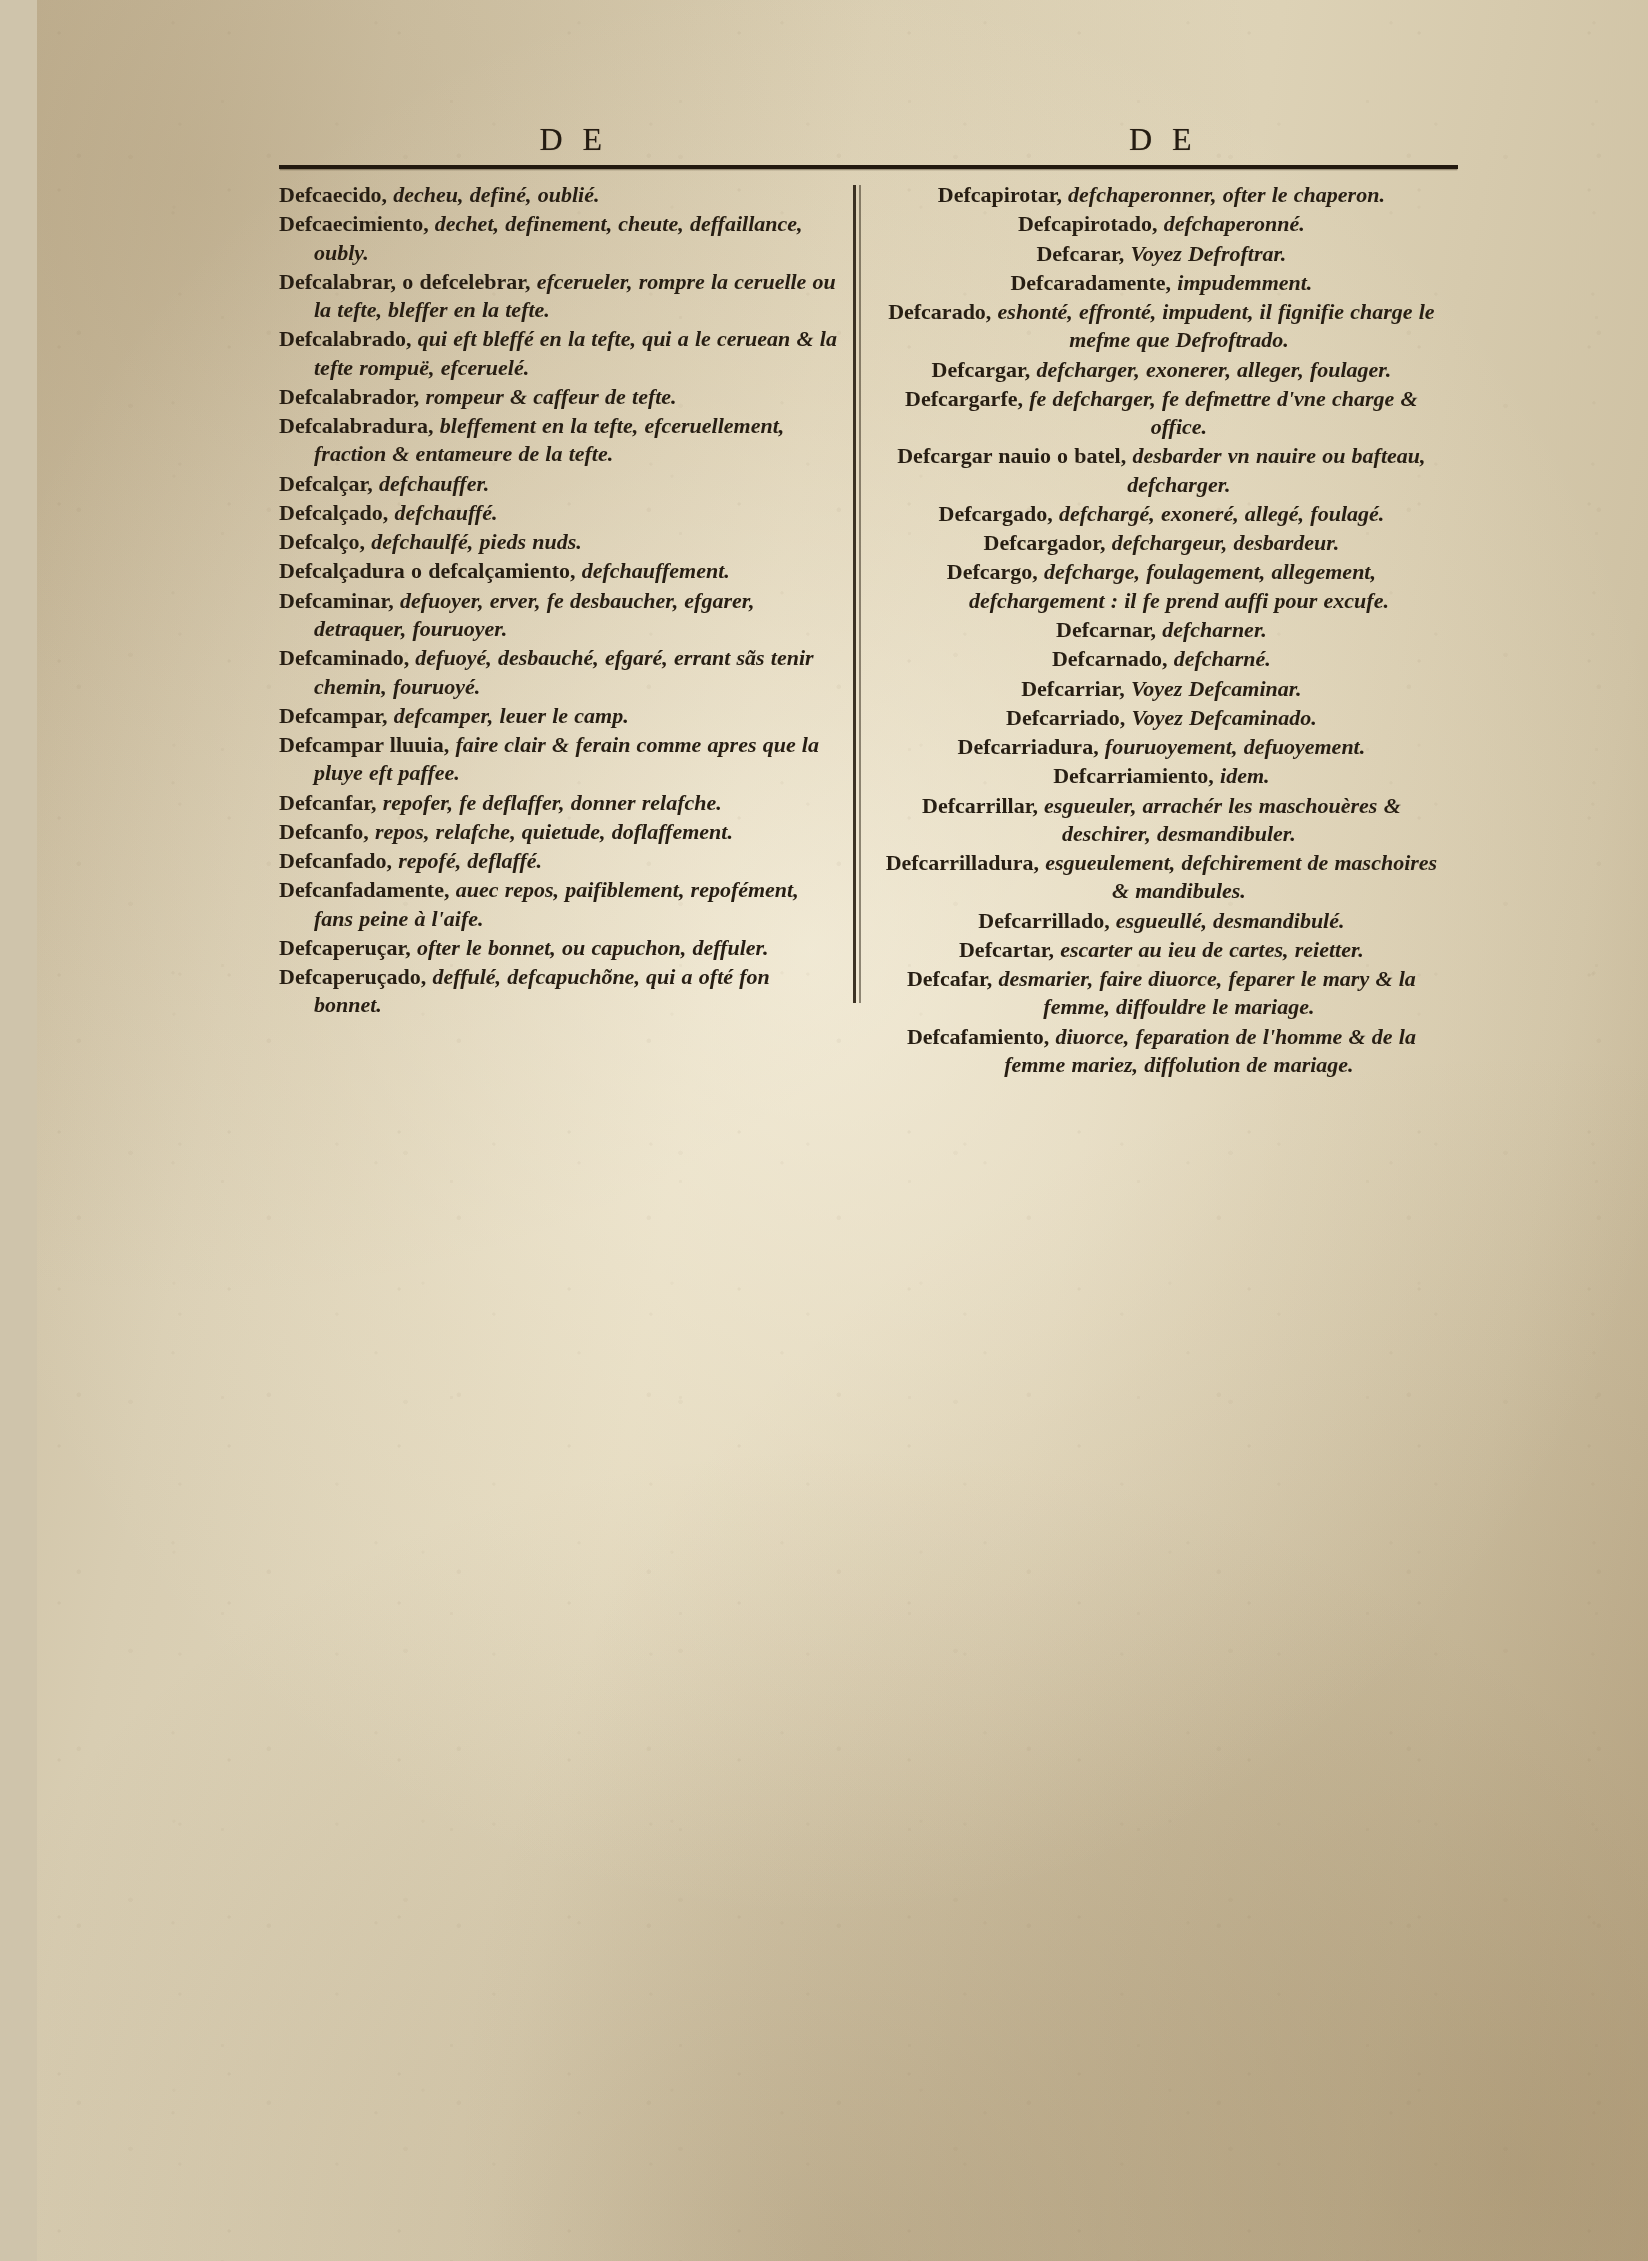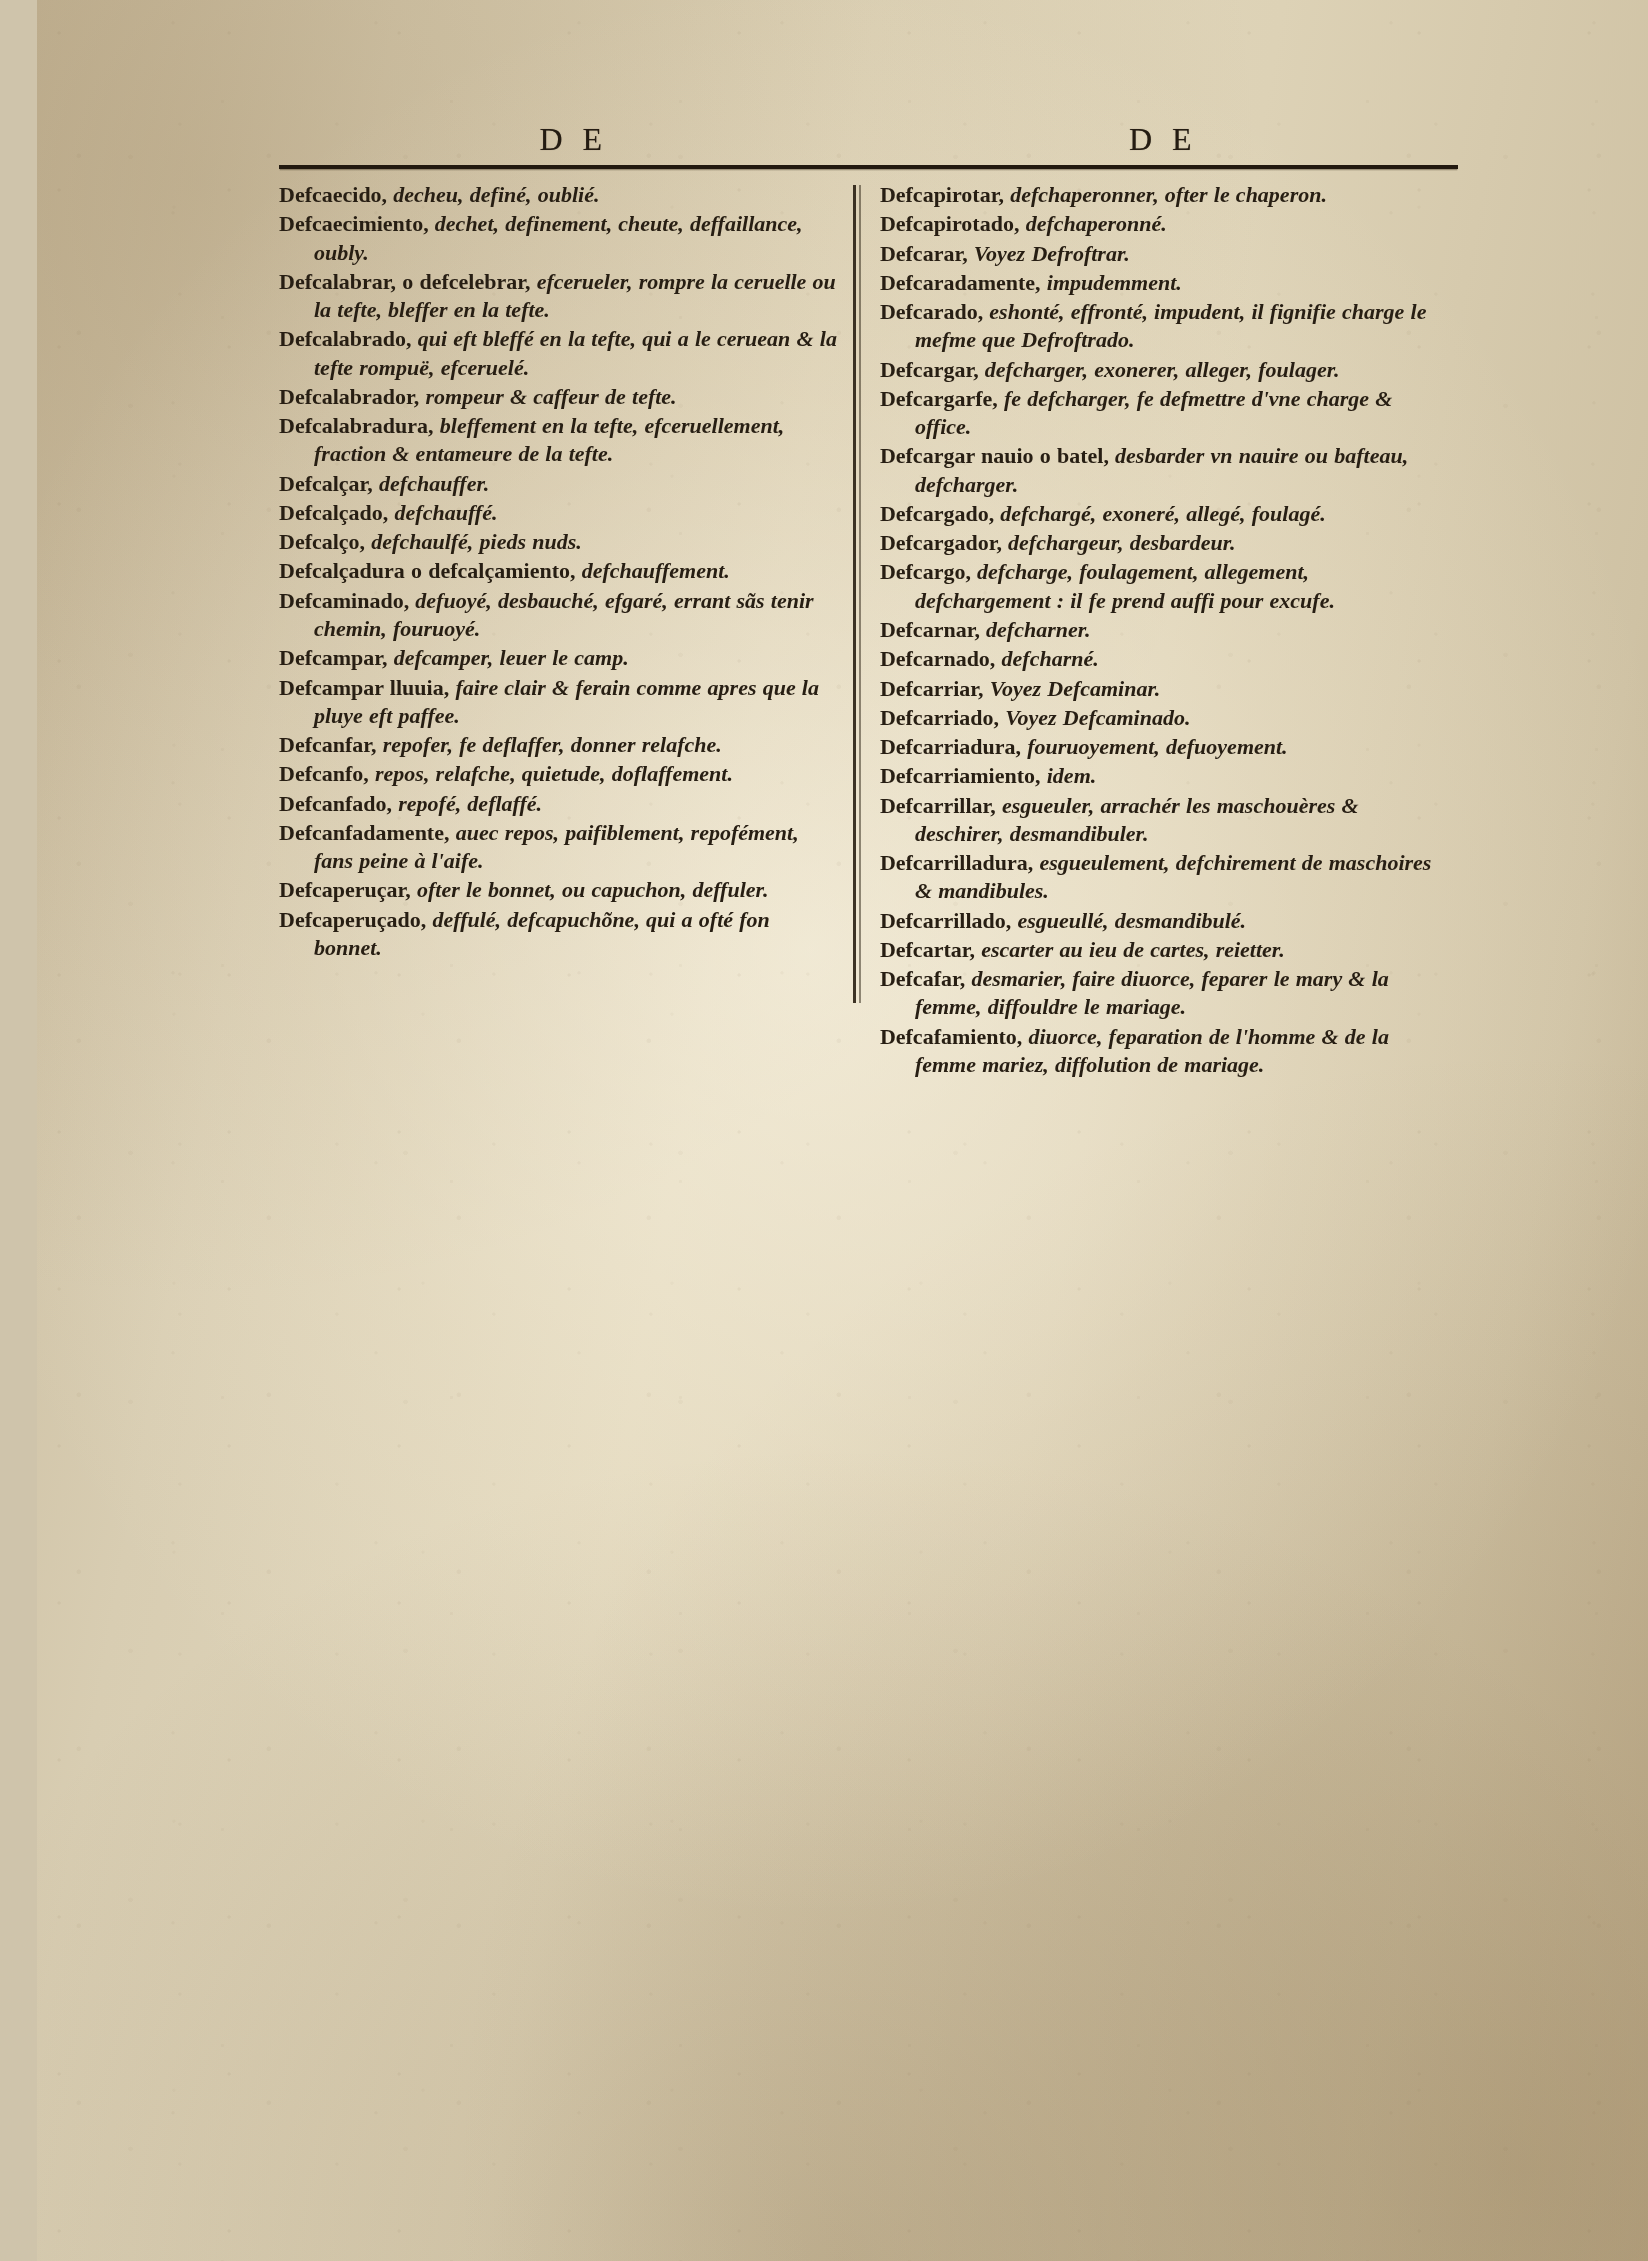--- a/index.html
+++ b/index.html
@@ -73,20 +73,21 @@
     margin-top: 11.8px;
     position: relative;
     font-weight: bold;
   }
   .col {
     width: 563px;
     padding: 0 7.9px 0 0;
   }
   .col.right {
     padding: 0 0 0 30px;
+    text-align: center;
   }
   .divider {
     position: absolute;
     left: 574px;
     top: 3.9px;
     bottom: 77px;
     width: 3.3px;
     background: #2a2013;
     opacity: .9;
   }
@@ -139,20 +140,21 @@
           <p class="entry"><span class="hw">Defcaecido,</span> <span class="gl">decheu, definé, oublié.</span></p>
           <p class="entry"><span class="hw">Defcaecimiento,</span> <span class="gl">dechet, definement, cheute, deffaillance, oubly.</span></p>
           <p class="entry"><span class="hw">Defcalabrar, o defcelebrar,</span> <span class="gl">efcerueler, rompre la ceruelle ou la tefte, bleffer en la tefte.</span></p>
           <p class="entry"><span class="hw">Defcalabrado,</span> <span class="gl">qui eft bleffé en la tefte, qui a le ceruean &amp; la tefte rompuë, efceruelé.</span></p>
           <p class="entry"><span class="hw">Defcalabrador,</span> <span class="gl">rompeur &amp; caffeur de tefte.</span></p>
           <p class="entry"><span class="hw">Defcalabradura,</span> <span class="gl">bleffement en la tefte, efceruellement, fraction &amp; entameure de la tefte.</span></p>
           <p class="entry"><span class="hw">Defcalçar,</span> <span class="gl">defchauffer.</span></p>
           <p class="entry"><span class="hw">Defcalçado,</span> <span class="gl">defchauffé.</span></p>
           <p class="entry"><span class="hw">Defcalço,</span> <span class="gl">defchaulfé, pieds nuds.</span></p>
           <p class="entry"><span class="hw">Defcalçadura o defcalçamiento,</span> <span class="gl">defchauffement.</span></p>
+          <p class="entry"><span class="hw">Defcaminar,</span> <span class="gl">defuoyer, erver, fe desbaucher, efgarer, detraquer, fouruoyer.</span></p>
           <p class="entry"><span class="hw">Defcaminado,</span> <span class="gl">defuoyé, desbauché, efgaré, errant sãs tenir chemin, fouruoyé.</span></p>
           <p class="entry"><span class="hw">Defcampar,</span> <span class="gl">defcamper, leuer le camp.</span></p>
           <p class="entry"><span class="hw">Defcampar lluuia,</span> <span class="gl">faire clair &amp; ferain comme apres que la pluye eft paffee.</span></p>
           <p class="entry"><span class="hw">Defcanfar,</span> <span class="gl">repofer, fe deflaffer, donner relafche.</span></p>
           <p class="entry"><span class="hw">Defcanfo,</span> <span class="gl">repos, relafche, quietude, doflaffement.</span></p>
           <p class="entry"><span class="hw">Defcanfado,</span> <span class="gl">repofé, deflaffé.</span></p>
           <p class="entry"><span class="hw">Defcanfadamente,</span> <span class="gl">auec repos, paifiblement, repofément, fans peine à l'aife.</span></p>
           <p class="entry"><span class="hw">Defcaperuçar,</span> <span class="gl">ofter le bonnet, ou capuchon, deffuler.</span></p>
           <p class="entry"><span class="hw">Defcaperuçado,</span> <span class="gl">deffulé, defcapuchõne, qui a ofté fon bonnet.</span></p>
         </div>

